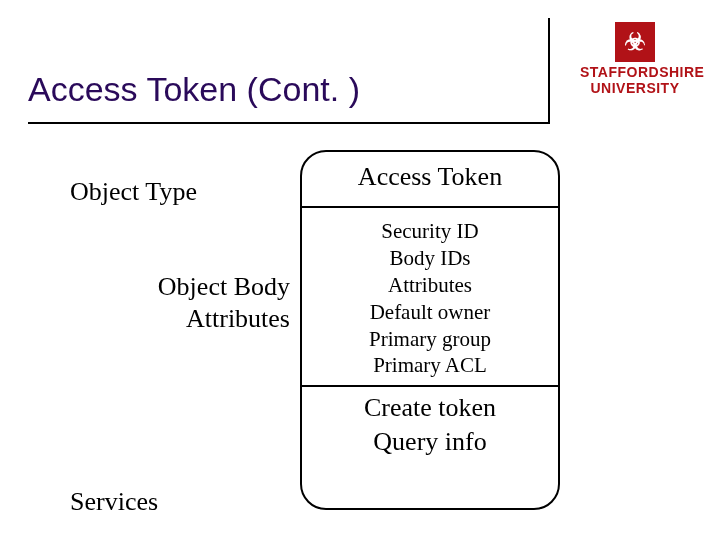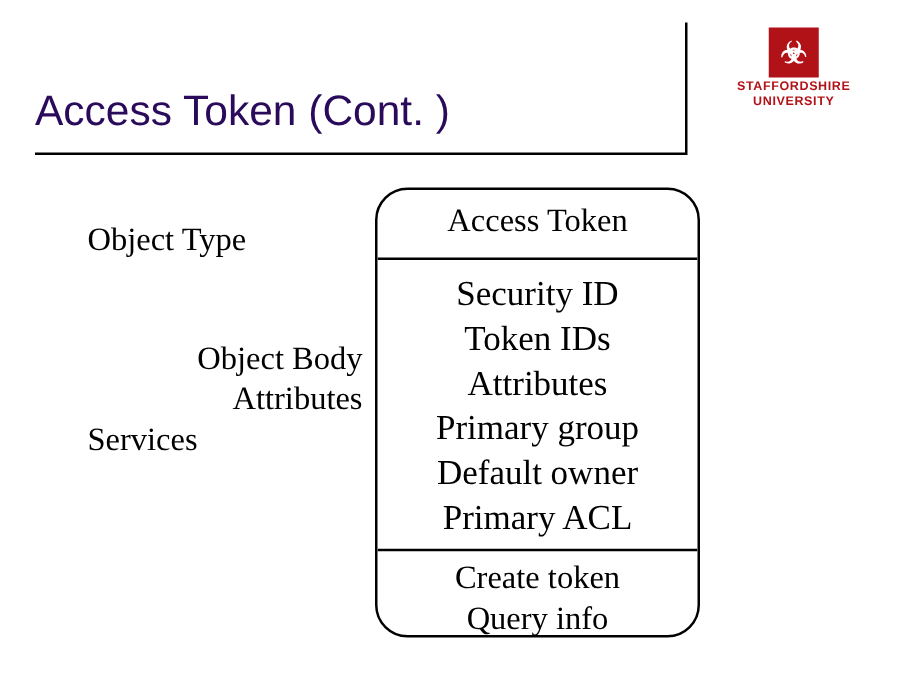--- a/index.html
+++ b/index.html
@@ -5,48 +5,48 @@
   * { box-sizing: border-box; margin: 0; padding: 0; }
   html, body { width: 720px; height: 540px; background: #fff; font-family: "Times New Roman", Times, serif; color: #000; }
   .slide { position: relative; width: 720px; height: 540px; }
 
   .logo-box { position: absolute; top: 22px; right: 30px; width: 110px; text-align: center; }
   .logo-mark {
     width: 40px; height: 40px; background: #b11217; margin: 0 auto 2px;
     display: flex; align-items: center; justify-content: center;
     color: #fff; font-size: 24px; font-weight: bold;
   }
-  .logo-text { font-family: Arial, Helvetica, sans-serif; font-size: 10px; color: #b11217; letter-spacing: 0.5px; line-height: 1.15; font-weight: bold; }
+  .logo-text { font-family: Arial, Helvetica, sans-serif; font-size: 14px; color: #b11217; letter-spacing: 0.5px; line-height: 1.15; font-weight: bold; }
 
   .title-wrap { position: absolute; top: 70px; left: 28px; right: 160px; }
   .title {
     font-family: Arial, Helvetica, sans-serif;
     font-size: 34px; font-weight: normal; color: #2a0a5a;
     padding-bottom: 10px;
   }
   .title-rule { position: absolute; left: 28px; top: 122px; width: 520px; height: 2px; background: #000; }
   .title-vertical { position: absolute; left: 548px; top: 18px; width: 2px; height: 106px; background: #000; }
 
   .left-col { position: absolute; left: 70px; top: 160px; width: 220px; }
   .left-col div { font-size: 26px; line-height: 1.25; }
   .lbl-type   { margin-top: 16px; }
   .lbl-body   { margin-top: 62px; text-align: right; }
-  .lbl-svcs   { }
+  .lbl-svcs   { margin-top: 150px; }
 
   .box {
     position: absolute; left: 300px; top: 150px; width: 260px; height: 360px;
     border: 2px solid #000; border-radius: 26px;
     overflow: hidden;
   }
   .box-head {
     text-align: center; font-size: 26px; padding: 10px 6px 14px;
   }
   .hr { height: 2px; background: #000; width: 100%; }
   .box-attrs {
-    text-align: center; font-size: 28px; line-height: 1.28; padding: 10px 6px 6px;
+    text-align: center; font-size: 21px; line-height: 1.28; padding: 10px 6px 6px;
   }
   .box-svcs {
     text-align: center; font-size: 26px; line-height: 1.28; padding: 4px 6px 8px;
   }
 </style>
 </head>
 <body>
 
 <div class="slide">
 
@@ -71,24 +71,24 @@
       <span>Attributes</span>
     </div>
     <div class="lbl-svcs">Services</div>
   </div>
 
   <div class="box">
     <div class="box-head">Access Token</div>
     <div class="hr"></div>
     <div class="box-attrs">
       <div>Security ID</div>
-      <div>Token IDs</div>
+      <div>Body IDs</div>
       <div>Attributes</div>
+      <div>Default owner</div>
       <div>Primary group</div>
-      <div>Default owner</div>
       <div>Primary ACL</div>
     </div>
     <div class="hr"></div>
     <div class="box-svcs">
       <div>Create token</div>
       <div>Query info</div>
     </div>
   </div>
 
 </div>

